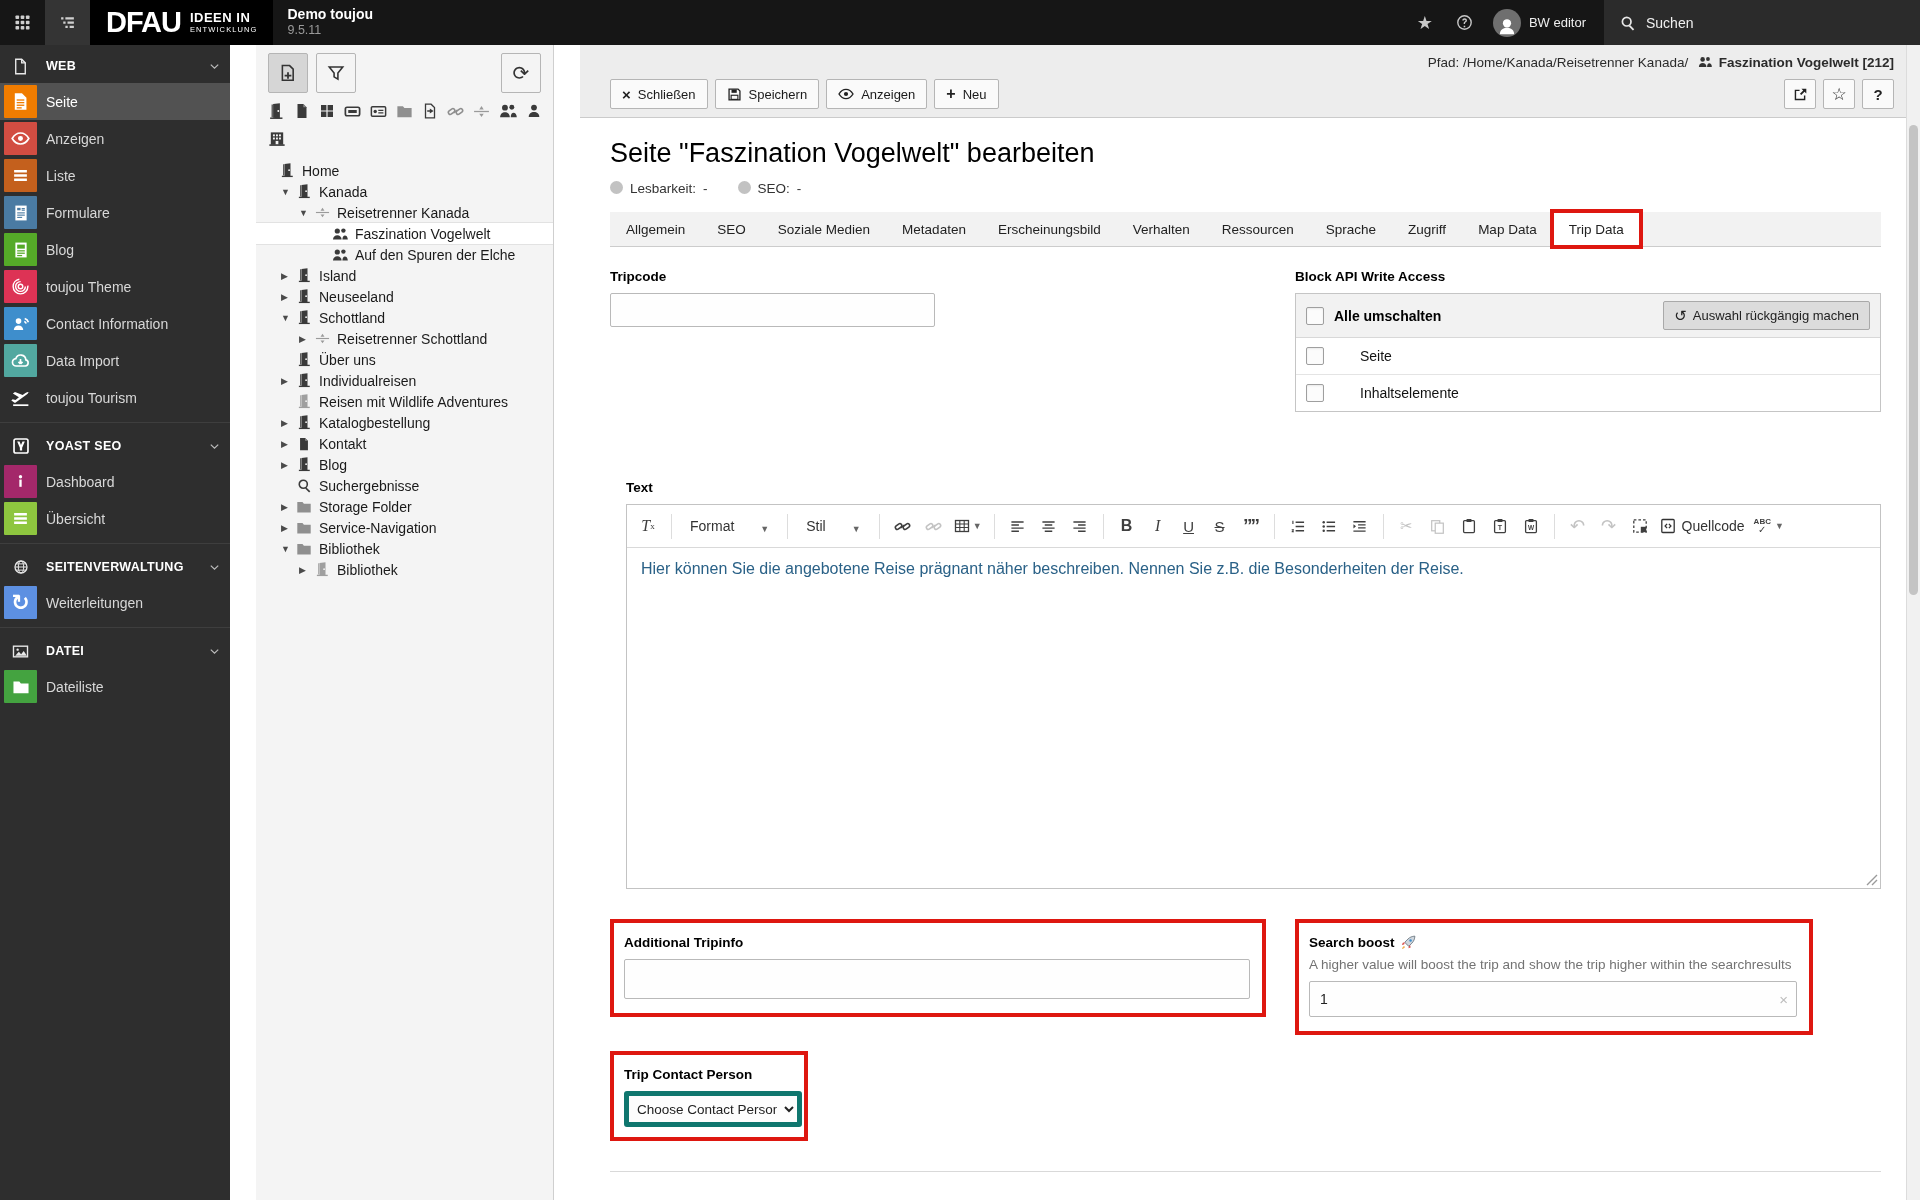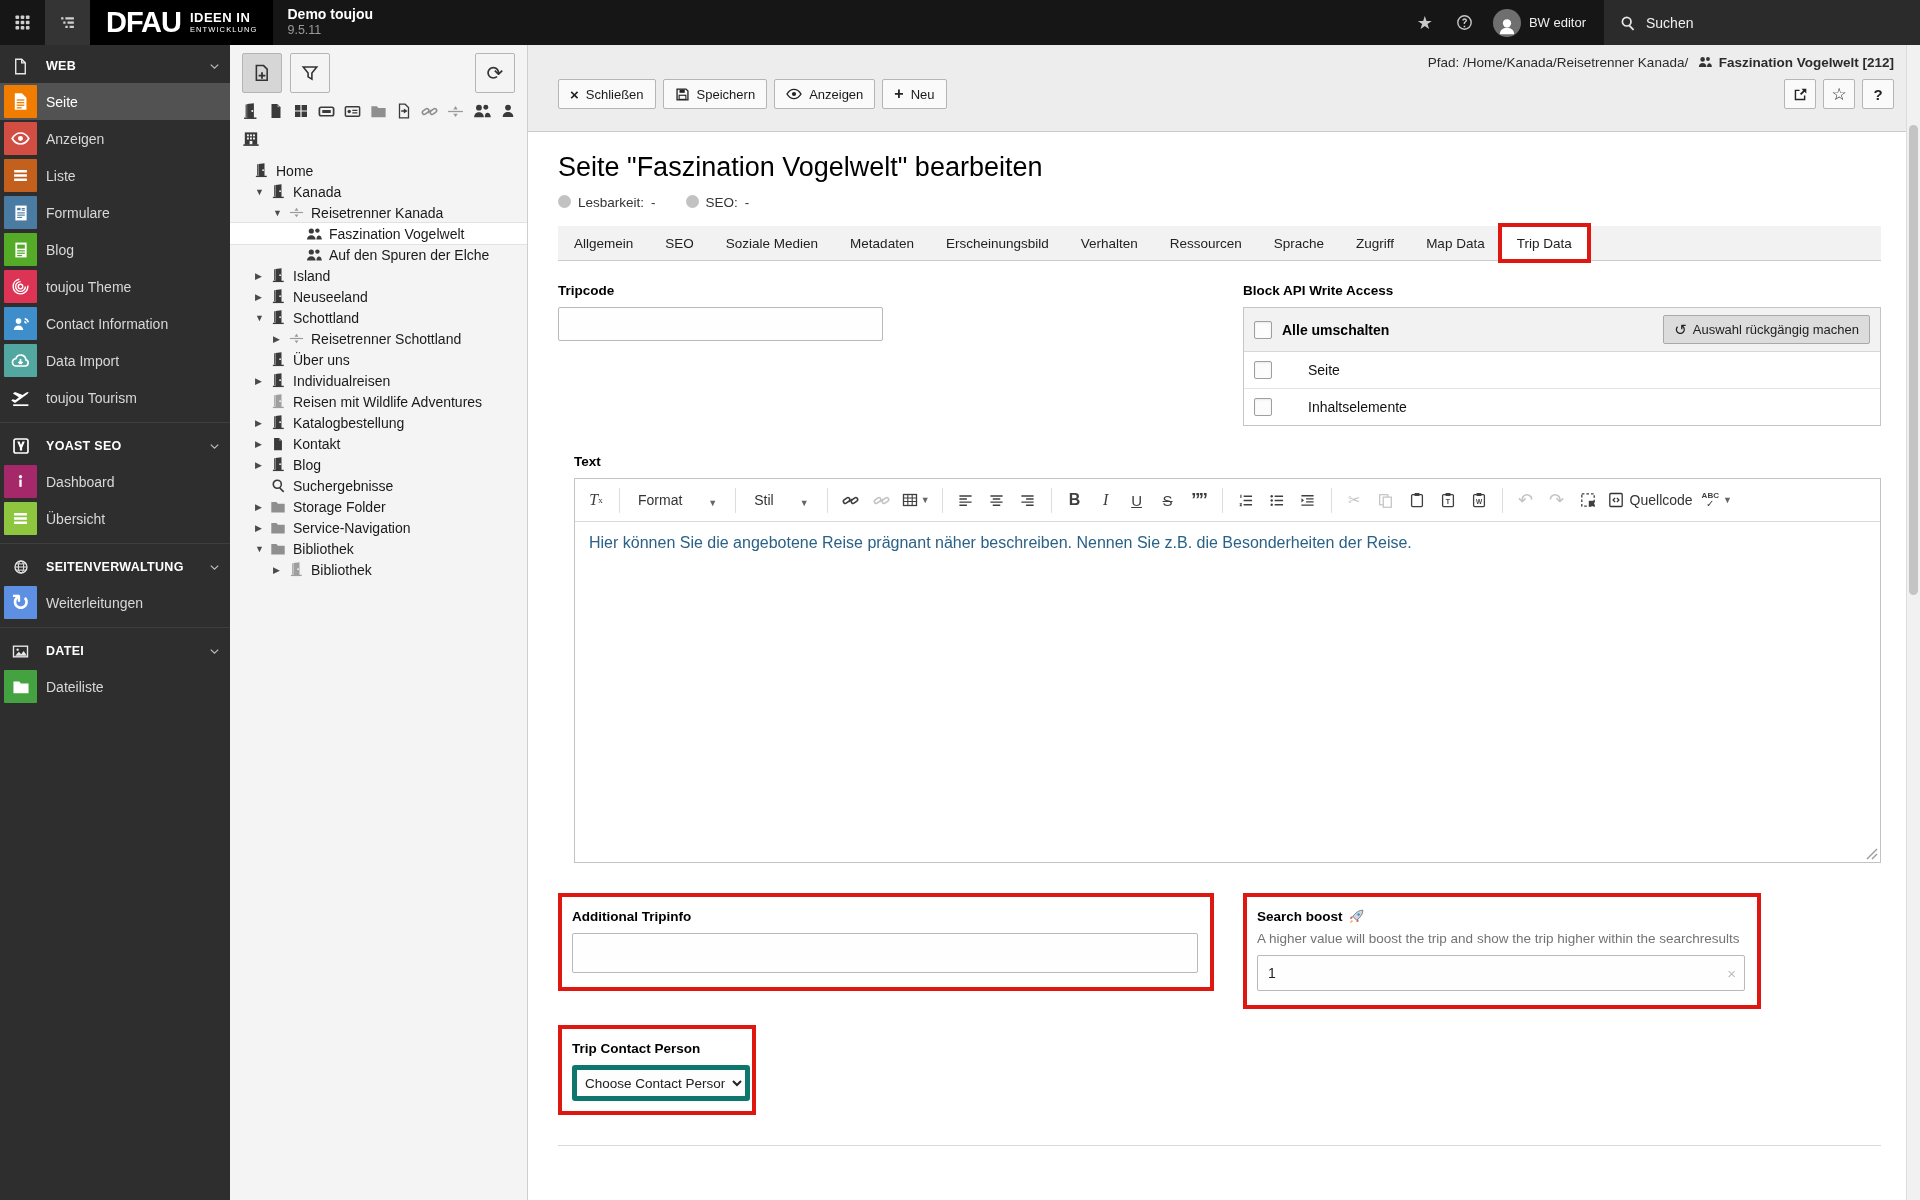--- a/index.html
+++ b/index.html
@@ -18,21 +18,21 @@
   .site-name{font-size:14px;font-weight:bold;}
   .site-version{font-size:12.5px;color:#9a9a9a;}
   .tb-right{margin-left:auto;display:flex;align-items:stretch;}
   .tb-ico{width:40px;display:flex;align-items:center;justify-content:center;color:#c8c8c8;cursor:pointer;}
   .tb-user{display:flex;align-items:center;gap:8px;padding:0 18px 0 8px;cursor:pointer;}
   .avatar{width:28px;height:28px;border-radius:50%;background:#6f6f6f;display:flex;align-items:flex-end;justify-content:center;overflow:hidden;}
   .tb-user-name{font-size:13px;color:#eee;}
   .tb-search{width:300px;background:#2b2b2b;display:flex;align-items:center;gap:10px;padding-left:16px;cursor:pointer;}
   .tb-search span{font-size:14px;color:#f0f0f0;}
   
-  .main{flex:1;display:flex;min-height:0;}
+  .main{flex:1;display:flex;min-height:0;gap:26px;}
   
   .mm{width:230px;flex:0 0 230px;background:#2e2e2e;color:#d8d8d8;overflow:hidden;padding-top:4px;}
   .mm-header{display:flex;align-items:center;height:34px;padding:0 10px 0 4px;color:#fff;cursor:pointer;}
   .mm-hicon{width:33px;height:33px;display:flex;align-items:center;justify-content:center;color:#e8e8e8;}
   .mm-header span.lbl{font-size:12.5px;font-weight:bold;margin-left:9px;letter-spacing:.3px;}
   .mm-chev{margin-left:auto;color:#bdbdbd;}
   .mm-item{display:flex;align-items:center;height:37px;padding:0 4px;cursor:pointer;}
   .mm-item.active{background:#525252;color:#fff;}
   .mm-icon{width:33px;height:33px;flex:0 0 33px;display:flex;align-items:center;justify-content:center;border-radius:1px;}
   .mm-label{font-size:14px;margin-left:9px;white-space:nowrap;}
@@ -65,21 +65,21 @@
   .tree-item{height:21px;display:flex;align-items:center;font-size:14px;color:#1a1a1a;cursor:pointer;white-space:nowrap;}
   .tree-item.selected{background:#fff;box-shadow:0 -1px 0 #e2e2e2,0 1px 0 #e2e2e2;}
   .tree-exp{width:15px;flex:0 0 15px;font-size:9px;color:#4a4a4a;text-align:left;}
   .tree-ico{width:16px;height:16px;flex:0 0 16px;margin-right:7px;display:flex;align-items:center;justify-content:center;}
   .ico-dark{color:#3a3a3a;}
   .ico-folder{color:#8f8f8f;}
   .ico-div{color:#9a9a9a;}
   .muted{opacity:.45;}
   
   .ws{flex:1;min-width:0;position:relative;background:#fff;display:flex;flex-direction:column;}
-  .docheader{background:#ededed;border-bottom:1px solid #cbcbcb;padding:6px 26px 22px 30px;flex:0 0 auto;}
+  .docheader{background:#ededed;border-bottom:1px solid #cbcbcb;padding:6px 26px 8px 30px;flex:0 0 auto;}
   .dh-path{text-align:right;font-size:13.5px;color:#2b2b2b;height:24px;line-height:24px;}
   .dh-path .bold{font-weight:bold;}
   .dh-path .picon{display:inline-block;vertical-align:-2px;margin:0 3px 0 6px;color:#333;}
   .dh-row{display:flex;align-items:center;margin-top:4px;}
   .dh-buttons{display:flex;gap:7px;}
   .btn{display:flex;align-items:center;gap:7px;border:1px solid #b5b5b5;background:#fafafa;border-radius:2px;height:30px;padding:0 11px;font-size:13px;color:#1a1a1a;cursor:pointer;}
   .btn .bico{display:flex;align-items:center;color:#222;}
   .dh-icons{margin-left:auto;display:flex;gap:7px;}
   .sq-btn{width:32px;height:30px;border:1px solid #b5b5b5;background:#fafafa;border-radius:2px;display:flex;align-items:center;justify-content:center;font-size:15px;color:#222;cursor:pointer;}
   
@@ -102,21 +102,21 @@
   
   .panel{border:1px solid #c5c5c5;background:#fff;}
   .panel-head{display:flex;align-items:center;background:#f2f2f2;border-bottom:1px solid #d8d8d8;padding:7px 10px;}
   .cbx{width:16px;height:16px;border:1px solid #9f9f9f;border-radius:2px;background:#fcfcfc;box-shadow:inset 0 1px 2px rgba(0,0,0,.08);flex:0 0 16px;cursor:pointer;}
   .panel-head .hl{font-size:14px;font-weight:bold;margin-left:10px;}
   .undo-btn{margin-left:auto;display:flex;align-items:center;gap:6px;background:#dcdcdc;border:1px solid #a9a9a9;border-radius:2px;height:29px;padding:0 10px;font-size:13px;color:#222;cursor:pointer;}
   .panel-row{display:flex;align-items:center;padding:9px 10px;border-bottom:1px solid #e4e4e4;}
   .panel-row:last-child{border-bottom:none;}
   .panel-row .rl{font-size:14px;margin-left:36px;color:#111;}
   
-  .text-field{margin-top:28px;padding-left:16px;}
+  .text-field{margin-top:68px;padding-left:16px;}
   .rte{border:1px solid #c3c3c3;position:relative;}
   .rte-toolbar{display:flex;align-items:center;height:42px;border-bottom:1px solid #d9d9d9;padding:0 10px;gap:9px;color:#4a4a4a;}
   .rte-sep{width:1px;height:25px;background:#ddd;margin:0 3px;flex:0 0 1px;}
   .rte-btn{display:flex;align-items:center;justify-content:center;min-width:22px;height:26px;cursor:pointer;color:#3f3f3f;font-size:15px;}
   .rte-btn.dis{color:#c3c3c3;cursor:default;}
   .rte-combo{display:flex;align-items:flex-end;gap:26px;font-size:14px;color:#333;padding:0 6px;cursor:pointer;}
   .caret{font-size:9px;color:#666;}
   .rte-bold{font-weight:bold;font-size:16px;}
   .rte-italic{font-style:italic;font-family:"Liberation Serif",serif;font-size:16px;}
   .rte-under{text-decoration:underline;font-size:15px;}

